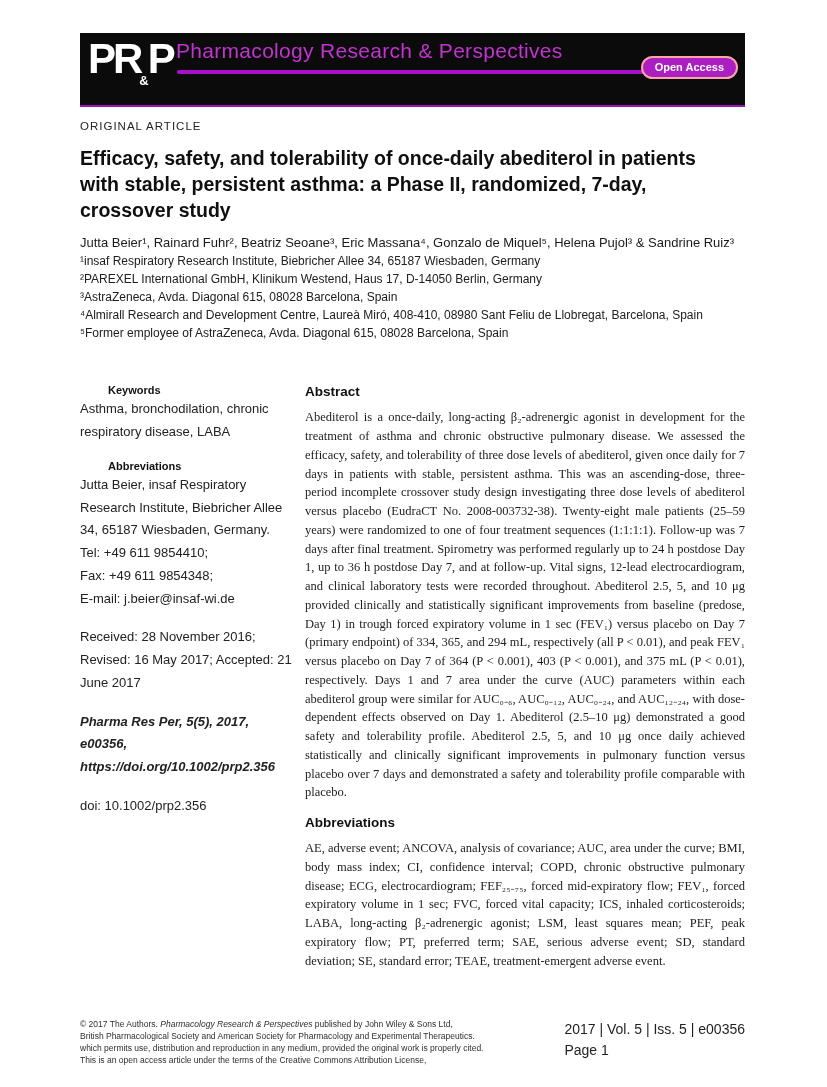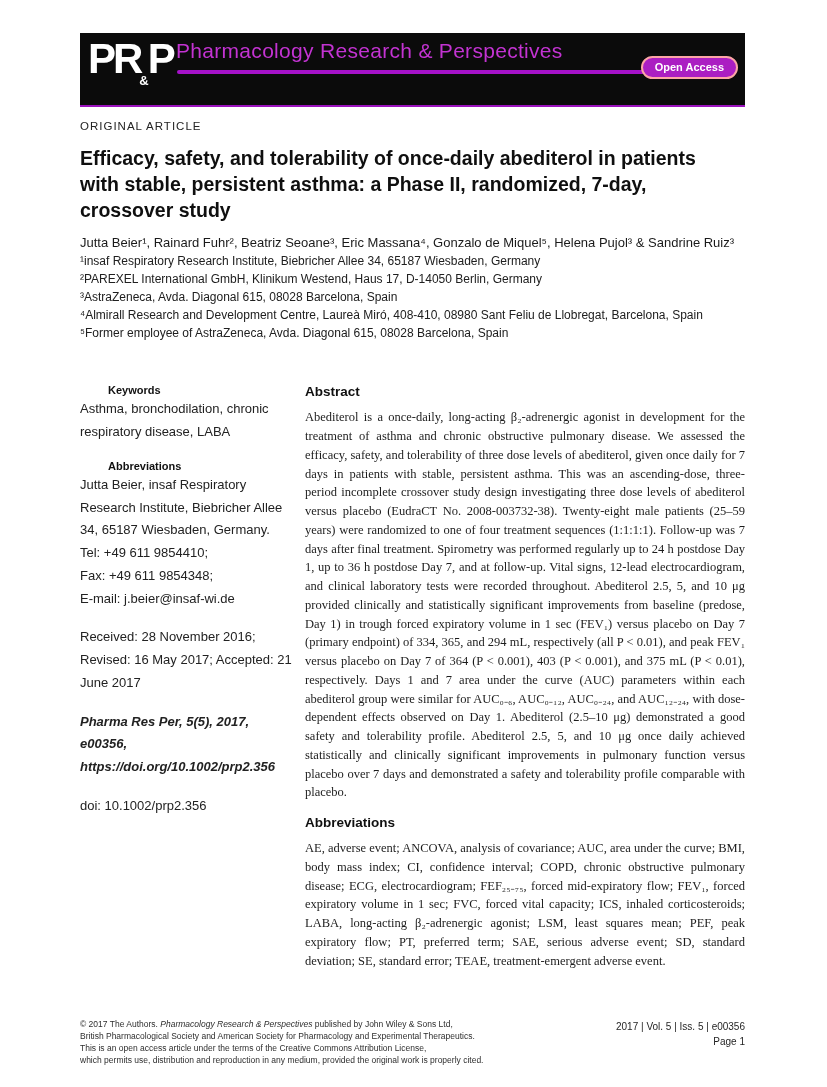--- a/index.html
+++ b/index.html
@@ -74,21 +74,21 @@
     font-size: 12.5px; line-height: 1.5; text-align: justify; color: #1c1c1c;
   }
   .abbr-head { margin-top: 13px; }
 
   
   .footer {
     position: absolute; left: 80px; right: 82px; top: 986px;
     display: flex; justify-content: space-between; align-items: flex-start;
   }
   .foot-left { font-size: 8.5px; line-height: 1.4; color: #2e2e2e; max-width: 500px; }
-  .foot-right { font-size: 10px; line-height: 1.5; color: #1f1f1f; text-align: right; white-space: nowrap; }
+  .foot-right { font-size: 14px; line-height: 1.5; color: #1f1f1f; text-align: left; white-space: nowrap; }
 </style>
 </head>
 <body>
 
 <div class="page">
   <div class="content">
 
     <header class="banner">
       <div class="logo">
         <span>PR</span><span class="logo-amp">&amp;</span><span>P</span>
@@ -151,21 +151,21 @@
         <p class="body-text">AE, adverse event; ANCOVA, analysis of covariance; AUC, area under the curve; BMI, body mass index; CI, confidence interval; COPD, chronic obstructive pulmonary disease; ECG, electrocardiogram; FEF₂₅₋₇₅, forced mid-expiratory flow; FEV₁, forced expiratory volume in 1 sec; FVC, forced vital capacity; ICS, inhaled corticosteroids; LABA, long-acting β₂-adrenergic agonist; LSM, least squares mean; PEF, peak expiratory flow; PT, preferred term; SAE, serious adverse event; SD, standard deviation; SE, standard error; TEAE, treatment-emergent adverse event.</p>
       </main>
 
     </div>
   </div>
 
   <footer class="footer">
     <div class="foot-left">
       <div><span>© 2017 The Authors. </span><i>Pharmacology Research &amp; Perspectives</i><span> published by John Wiley &amp; Sons Ltd,</span></div>
       <div>British Pharmacological Society and American Society for Pharmacology and Experimental Therapeutics.</div>
+      <div>which permits use, distribution and reproduction in any medium, provided the original work is properly cited.</div>
       <div>This is an open access article under the terms of the Creative Commons Attribution License,</div>
-      <div>which permits use, distribution and reproduction in any medium, provided the original work is properly cited.</div>
     </div>
     <div class="foot-right">
       <div>2017 | Vol. 5 | Iss. 5 | e00356</div>
       <div>Page 1</div>
     </div>
   </footer>
 </div>
 
 </body></html>

